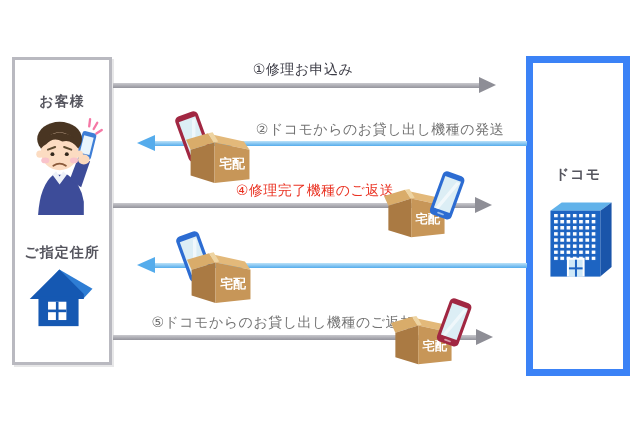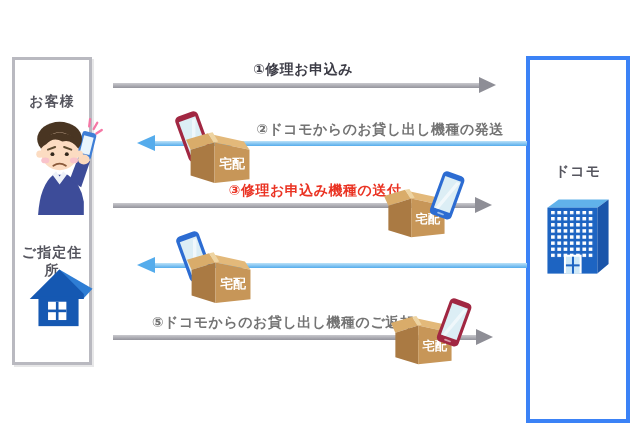--- a/index.html
+++ b/index.html
@@ -3,42 +3,42 @@
 <meta charset="utf-8">
 <style>
   html,body{margin:0;padding:0;background:#fff;}
   .stage{
     position:relative;width:640px;height:426px;background:#ffffff;overflow:hidden;
     font-family:"Liberation Sans","DejaVu Sans",sans-serif;
   }
   
   .panel{position:absolute;background:#fff;box-sizing:border-box;}
   .panel--customer{
-    left:12px;top:57px;width:80px;height:308px;
+    left:12px;top:57px;width:100px;height:308px;
     border:3px solid #b9b9c0;box-shadow:2px 2px 0 rgba(120,120,130,.18);
   }
   .panel--docomo{
-    left:526px;top:56px;width:104px;height:367px;
-    border:4px solid #3b82f6;
+    left:526px;top:56px;width:104px;height:320px;
+    border:7px solid #3b82f6;
   }
   .panel-label{
     position:absolute;left:0;width:100%;text-align:center;
     font-size:14px;font-weight:bold;color:#55555e;letter-spacing:1px;
   }
   .panel--customer .lbl-top{top:33px;}
   .panel--customer .lbl-bottom{top:184px;}
   .panel--docomo .lbl{top:103px;}
   .illu{position:absolute;}
   .illu--person{left:5px;top:52px;}
   .illu--house{left:13px;top:205px;}
   .illu--building{left:11px;top:128px;}
   
   .flow-label{
     position:absolute;height:18px;text-align:center;
-    font-size:14px;font-weight:bold;letter-spacing:.5px;white-space:nowrap;
+    font-size:14px;font-weight:normal;letter-spacing:.5px;white-space:nowrap;
   }
   .flow-label--dark{color:#3c3c46;}
   .flow-label--blue{color:#737373;}
   .flow-label--red{color:#ea3323;}
   
   .shaft{position:absolute;height:5px;}
   .shaft--gray{background:linear-gradient(#c9c9ce,#94949c);}
   .shaft--blue{background:linear-gradient(#bce2f8,#55acec);}
   .head{position:absolute;width:0;height:0;border-top:8px solid transparent;border-bottom:8px solid transparent;}
   .head--right-gray{border-left:17px solid #8e8e96;}
@@ -140,21 +140,21 @@
     <g>
       <polygon points="30,44 56,36 49,26 25,33" fill="#d9ac6a"></polygon>
       <polygon points="56,36 94,44 88,35 51,27" fill="#e3b97a"></polygon>
       <polygon points="49,26 54,25 60,35 55,36" fill="#eed4a2"></polygon>
       <polygon points="30,44 56,36 56,80 30,72" fill="#aa7a43"></polygon>
       <polygon points="56,36 94,44 94,76 56,80" fill="#c79658"></polygon>
       <text x="75" y="64" text-anchor="middle" font-size="14" font-weight="bold" fill="#ffffff">宅配</text>
     </g>
   </svg>
 
-  <div class="flow-label flow-label--red" style="left:140px;top:182px;width:350px;">③修理お申込み機種の送付</div>
+  <div class="flow-label flow-label--red" style="left:140px;top:182px;width:350px;">④修理完了機種のご返送</div>
   <div class="shaft shaft--gray" style="left:113px;top:203px;width:363px;"></div>
   <div class="head head--right-gray" style="left:475px;top:197px;"></div>
 
   <svg class="parcel" style="left:381px;top:167px;" width="92" height="72" viewBox="0 0 100 82">
     <g>
       <polygon points="6,44 32,36 25,26 1,33" fill="#d9ac6a"></polygon>
       <polygon points="32,36 70,44 64,35 27,27" fill="#e3b97a"></polygon>
       <polygon points="25,26 30,25 36,35 31,36" fill="#eed4a2"></polygon>
       <polygon points="6,44 32,36 32,80 6,72" fill="#aa7a43"></polygon>
       <polygon points="32,36 70,44 70,76 32,80" fill="#c79658"></polygon>

